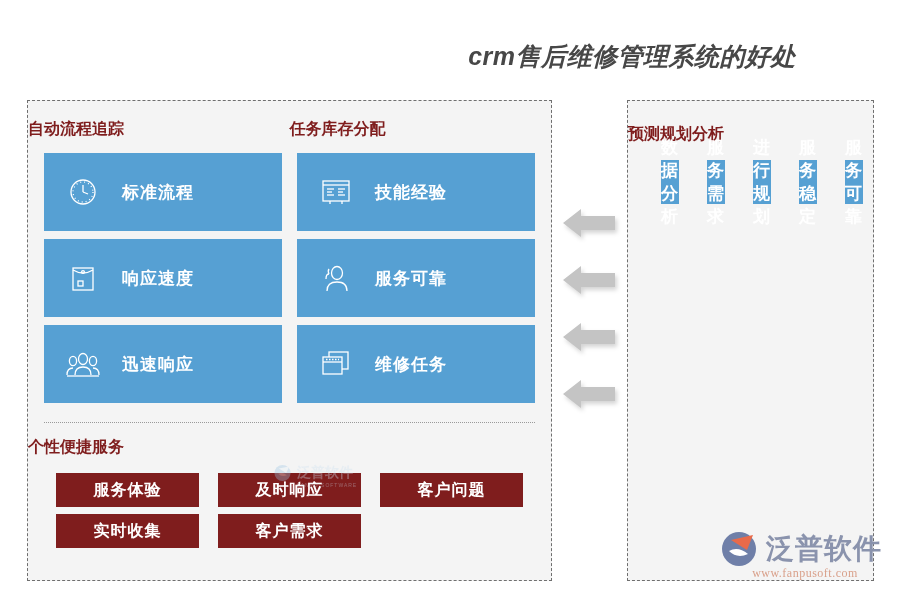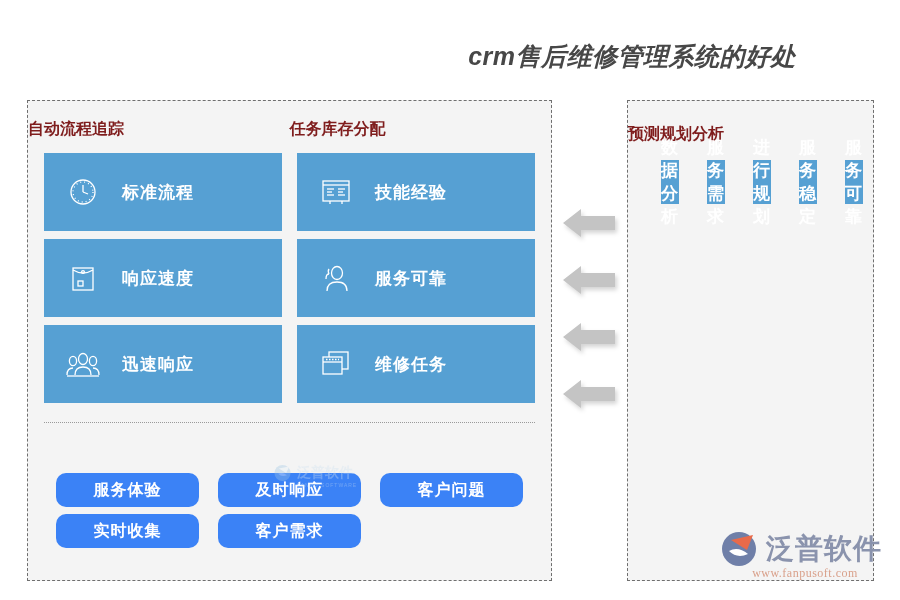--- a/index.html
+++ b/index.html
@@ -126,29 +126,28 @@
     left: 28px;
     right: 28px;
     top: 372px;
     display: grid;
     grid-template-columns: repeat(3, 1fr);
     grid-template-rows: 34px 34px;
     column-gap: 19px;
     row-gap: 7px;
   }
   .orange-card {
-    background: #3b82f6;
+    background: #7f1d1d;
     display: flex;
     align-items: center;
     justify-content: center;
     color: #ffffff;
     font-size: 16px;
     font-weight: bold;
     letter-spacing: 1px;
-    border-radius: 10px;
   }
 
   
   .right-heading {
     position: absolute;
     left: 0;
     top: 23px;
     width: 100%;
   }
   .right-list {
@@ -333,20 +332,21 @@
           </svg>
         </span>
         <span class="card-label">维修任务</span>
       </div>
 
     </div>
   </div>
 
   <div class="dotted-divider"></div>
 
+  <div class="left-bottom-heading section-heading">个性便捷服务</div>
 
   <div class="orange-grid">
     <div class="orange-card">服务体验</div>
     <div class="orange-card">及时响应</div>
     <div class="orange-card">客户问题</div>
     <div class="orange-card">实时收集</div>
     <div class="orange-card">客户需求</div>
   </div>
 
   <div class="watermark wm-center">

